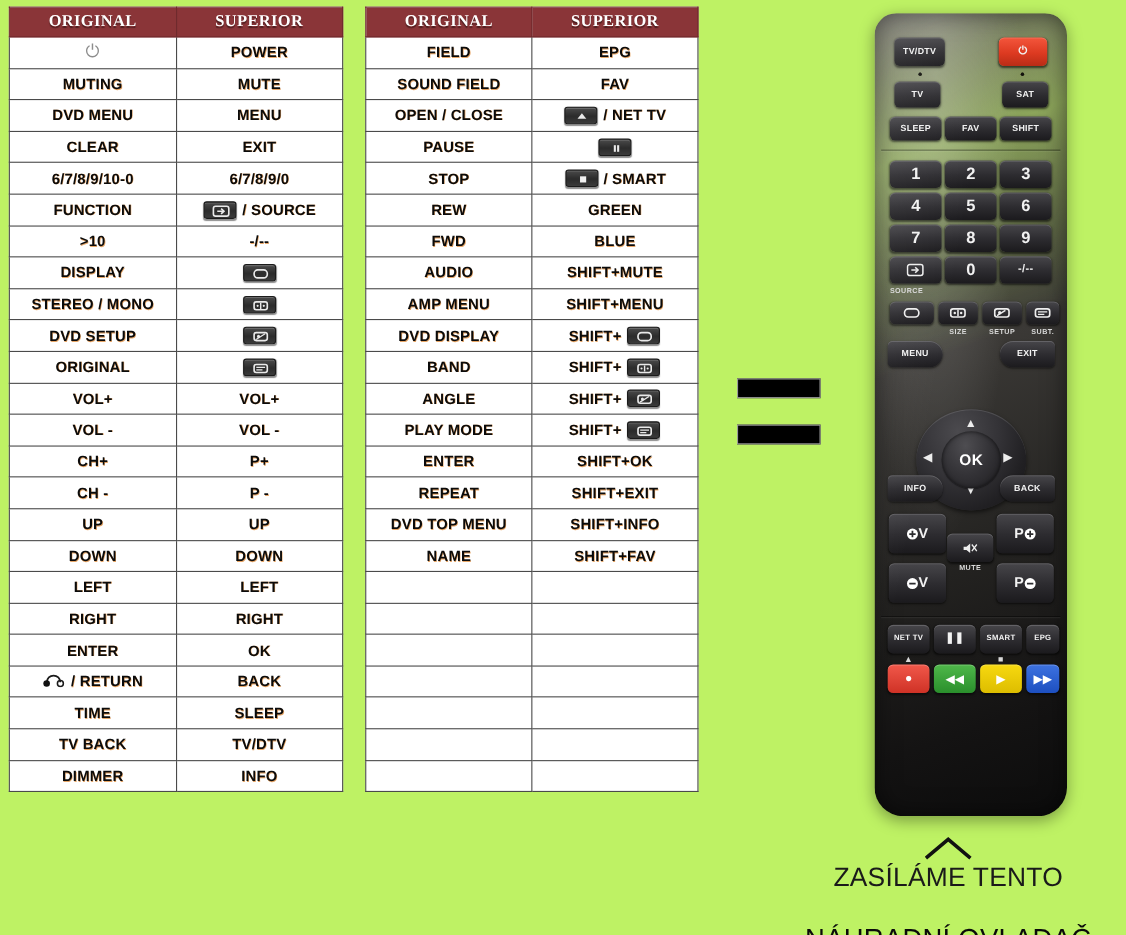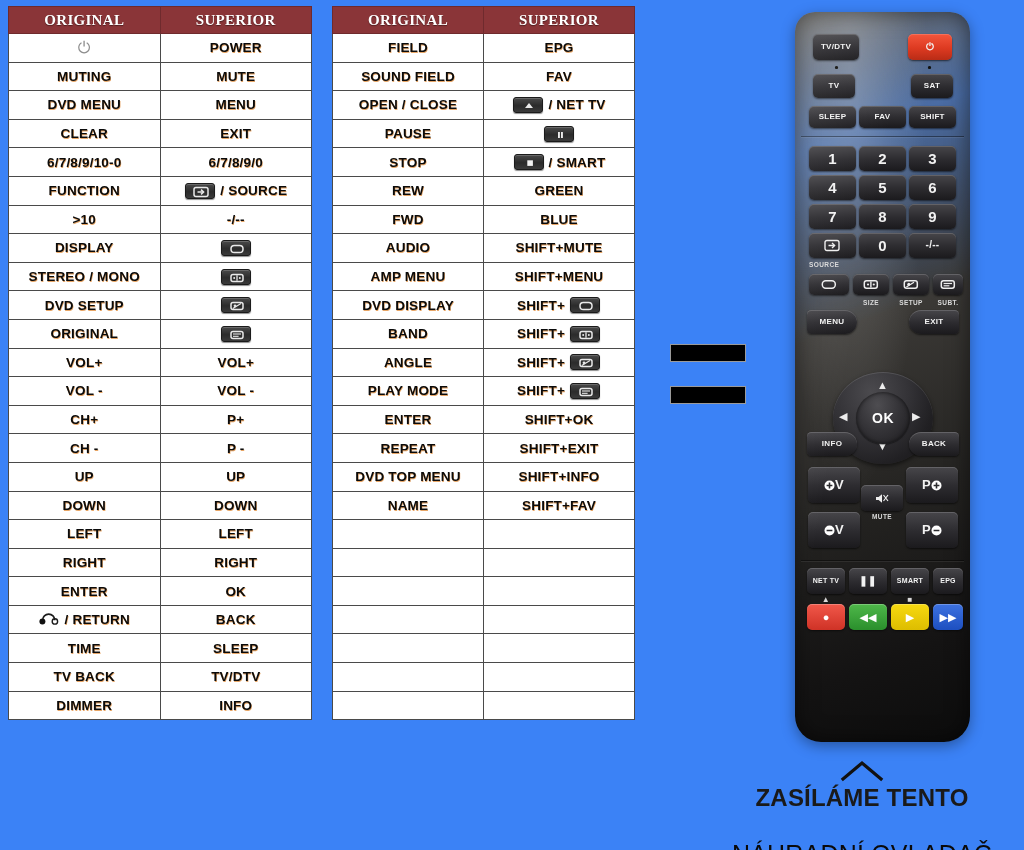--- a/index.html
+++ b/index.html
@@ -7,21 +7,21 @@
   html, body {
     margin: 0; padding: 0;
     width: 1024px; height: 850px;
     background: #ffffff;
     font-family: "Liberation Sans", sans-serif;
     overflow: hidden;
   }
   #page {
     position: relative;
     width: 1024px; height: 850px;
-    background: #3b82f6;
+    background: #bef264;
   }
 
   
   .map-table {
     position: absolute;
     border-collapse: collapse;
     table-layout: fixed;
     background: #fff;
   }
   #table-left  { left: 8px;   top: 6px; width: 304px; }
@@ -143,21 +143,21 @@
   .colorbtn { position: absolute; border-radius: 5px; display:flex; align-items:center; justify-content:center; color:#fff; font-size: 11px;
               box-shadow: 0 1px 2px rgba(0,0,0,.5), inset 0 1px 0 rgba(255,255,255,.25); }
   .cb-red    { background: linear-gradient(180deg,#f1584a,#cf3226); }
   .cb-green  { background: linear-gradient(180deg,#4fb84a,#2a8f2c); }
   .cb-yellow { background: linear-gradient(180deg,#f7d910,#ddbd00); color:#fff; }
   .cb-blue   { background: linear-gradient(180deg,#3d72e0,#1d4fc0); }
 
   
   #caption { position: absolute; left: 700px; top: 760px; width: 324px; text-align: center; }
   #caption-chevron { display:block; margin: 0 auto 2px; }
-  #caption-line1 { font-size: 24px; color: #1a1a1a; letter-spacing: .2px; font-weight: 700; line-height: 1.15; }
+  #caption-line1 { font-size: 24px; color: #1a1a1a; letter-spacing: .2px; font-weight: 400; line-height: 1.15; }
   #caption-line2 { font-size: 25px; color: #0a0a0a; font-weight: normal; letter-spacing: .2px; line-height: 1.15; margin-top: 28px; }
 </style>
 </head>
 <body>
 
 <div id="page">
 
   <table class="map-table" id="table-left">
     <colgroup>
         <col class="c-orig">

